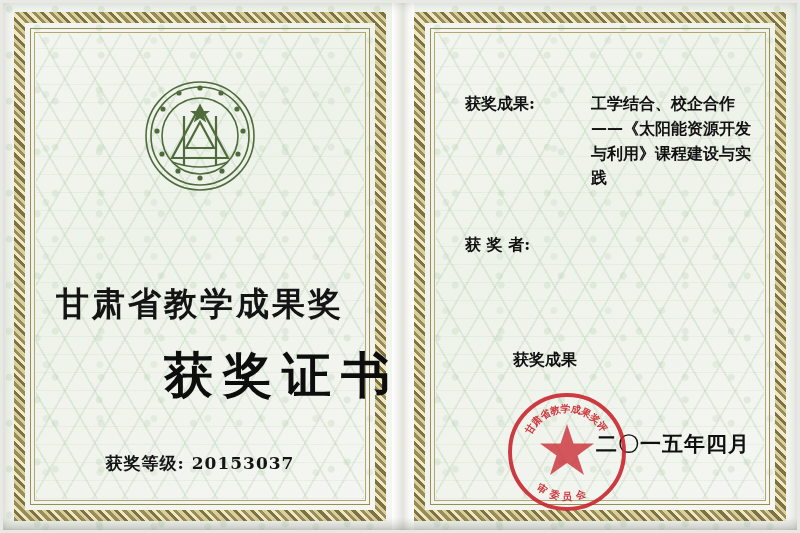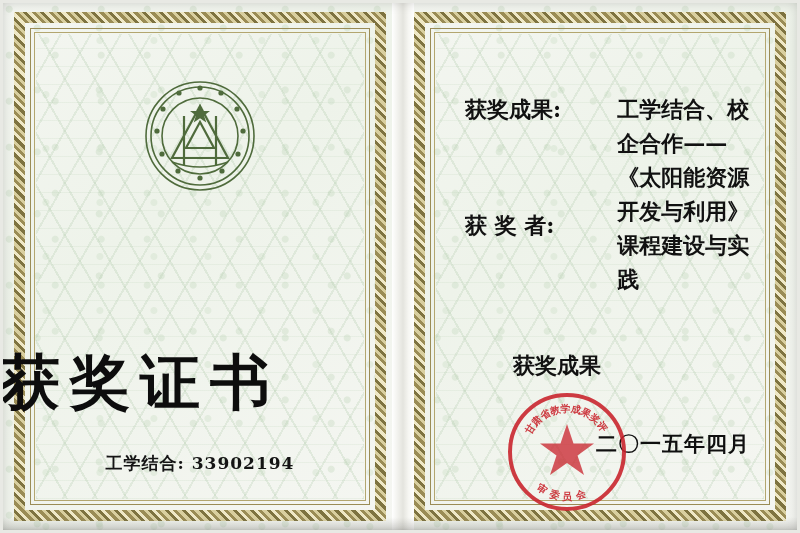--- a/index.html
+++ b/index.html
@@ -118,22 +118,22 @@
     font-size: 33px;
     font-weight: bold;
     letter-spacing: 3px;
     color: #141414;
     font-family: "DejaVu Serif", "Liberation Serif", serif;
   }
   .award-title {
     position: absolute;
     left: 0; right: 0;
     top: 343px;
-    text-align: left;
-    font-size: 60px;
+    text-align: right;
+    font-size: 49px;
     font-weight: bold;
     letter-spacing: 10px;
     color: #0d0d0d;
     font-family: "DejaVu Serif", "Liberation Serif", serif;
   }
   .cert-number {
     position: absolute;
     left: 0; right: 0;
     top: 452px;
     text-align: center;
@@ -141,37 +141,37 @@
     font-weight: bold;
     letter-spacing: 1px;
     color: #141414;
   }
 
   
   .field {
     position: absolute;
     display: flex;
     align-items: flex-start;
-    font-size: 22px;
+    font-size: 16px;
     color: #111;
     font-weight: bold;
     line-height: 1.55;
   }
   .field-label {
     white-space: nowrap;
     margin-right: 8px;
     font-weight: bold;
   }
   .field-value {
     font-weight: bold;
     margin-left: 48px;
   }
   .field-result { left: 65px; top: 92px; width: 300px; }
   .field-result .field-value { max-width: 218px; }
-  .field-winners { left: 65px; top: 208px; width: 310px; }
+  .field-winners { left: 65px; top: 233px; width: 310px; }
   .field-level { left: 65px; top: 348px; }
 
   
   .seal {
     position: absolute;
     left: 105px;
     top: 390px;
     width: 124px;
     height: 124px;
     z-index: 15;
@@ -234,24 +234,25 @@
             <path d="M58 44 L72 70 L44 70 Z"></path>
             <path d="M42 38 L42 88 M74 38 L74 88"></path>
           </g>
           <path d="M58 26 L60.5 33 L68 33 L62 37.5 L64.3 44.5 L58 40.2 L51.7 44.5 L54 37.5 L48 33 L55.5 33 Z" fill="#4f6b3c"></path>
           <g stroke="#4f6b3c" stroke-width="1.4" fill="none">
             <path d="M30 84 Q58 94 86 84"></path>
           </g>
         </svg>
       </div>
 
+      <div class="award-name">甘肃省教学成果奖</div>
       <div class="award-title">获奖证书</div>
       <div class="cert-number">
-        <span>工学结合:</span>
-        <span>33902194</span>
+        <span>获奖等级:</span>
+        <span>20153037</span>
       </div>
     </div>
   </div>
 
   <div class="page page-right">
     <div class="frame"></div>
     <div class="watermark"></div>
     <div class="frame-inner"></div>
     <div class="frame-inner2"></div>
 

